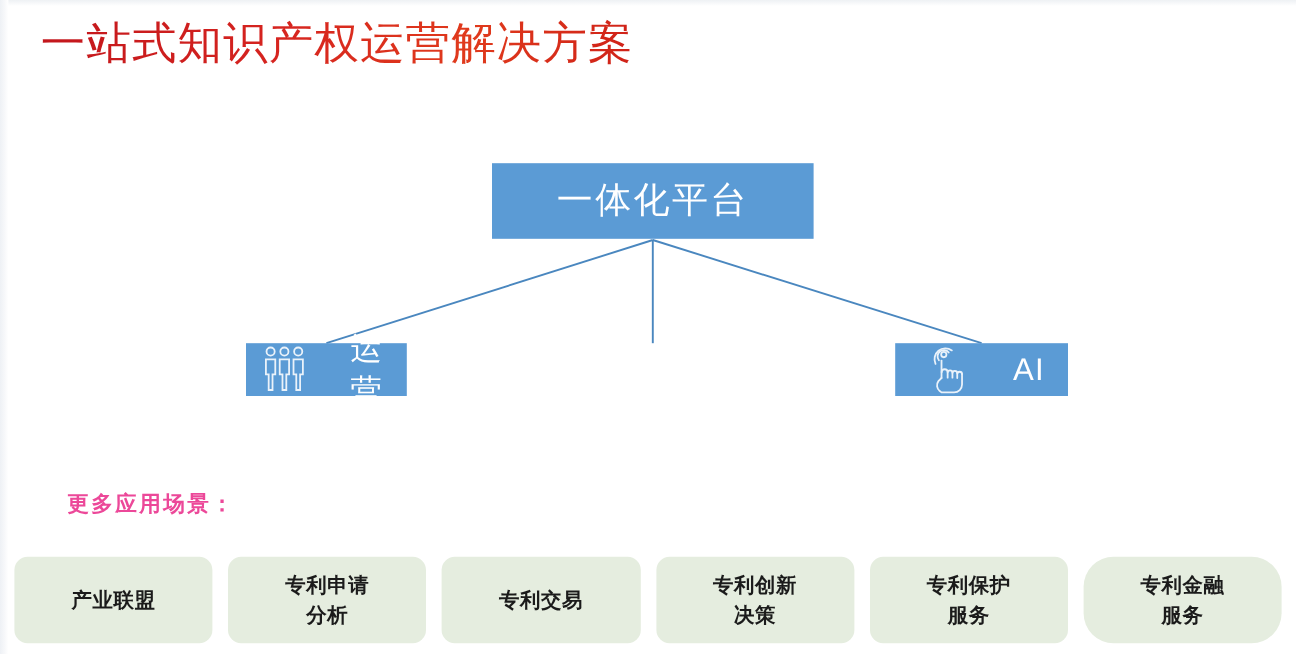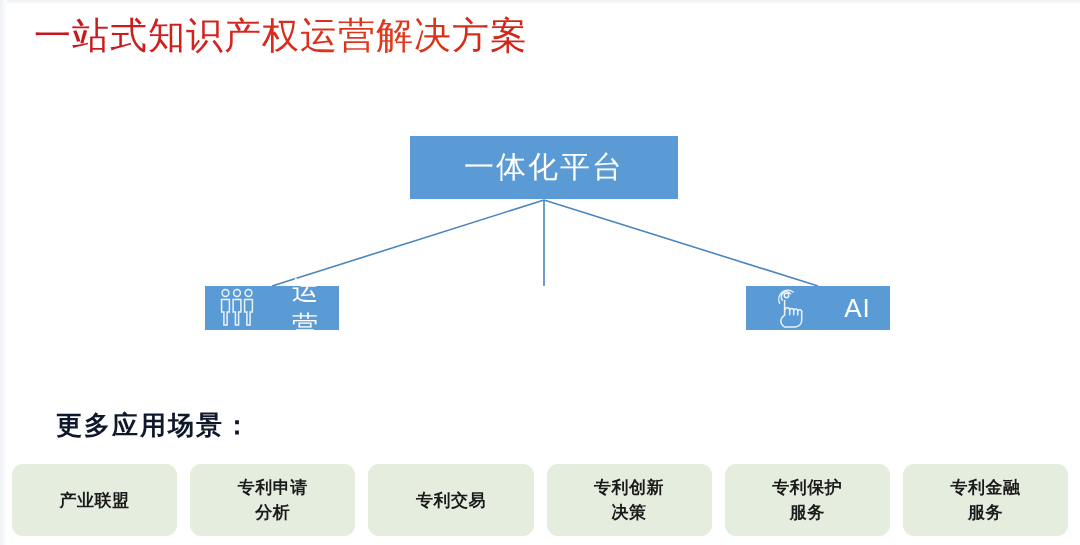--- a/index.html
+++ b/index.html
@@ -94,24 +94,24 @@
     flex: 0 0 40px;
     display: block;
   }
   .leaf-icon svg { display: block; }
 
   
   .more-label {
     position: absolute;
     left: 56px;
     top: 408px;
-    font-size: 26px;
+    font-size: 18px;
     font-weight: bold;
     letter-spacing: 2px;
-    color: #0f172a;
+    color: #ec4899;
     white-space: nowrap;
   }
 
   
   .tag-row {
     position: absolute;
     left: 12px;
     top: 464px;
     width: 1056px;
     height: 72px;
@@ -129,21 +129,21 @@
     justify-content: center;
     text-align: center;
     color: #1b1b1b;
     font-size: 17px;
     font-weight: bold;
     line-height: 25px;
     letter-spacing: 0.5px;
     box-sizing: border-box;
     padding: 0 6px;
   }
-  .tag:last-child { margin-right: 0; }
+  .tag:last-child { margin-right: 0; border-radius: 25px; }
 </style>
 </head>
 <body>
 
 <div id="root">
 
   <div class="edge-top"></div>
   <div class="edge-left"></div>
 
   <div class="title">一站式知识产权运营解决方案</div>

